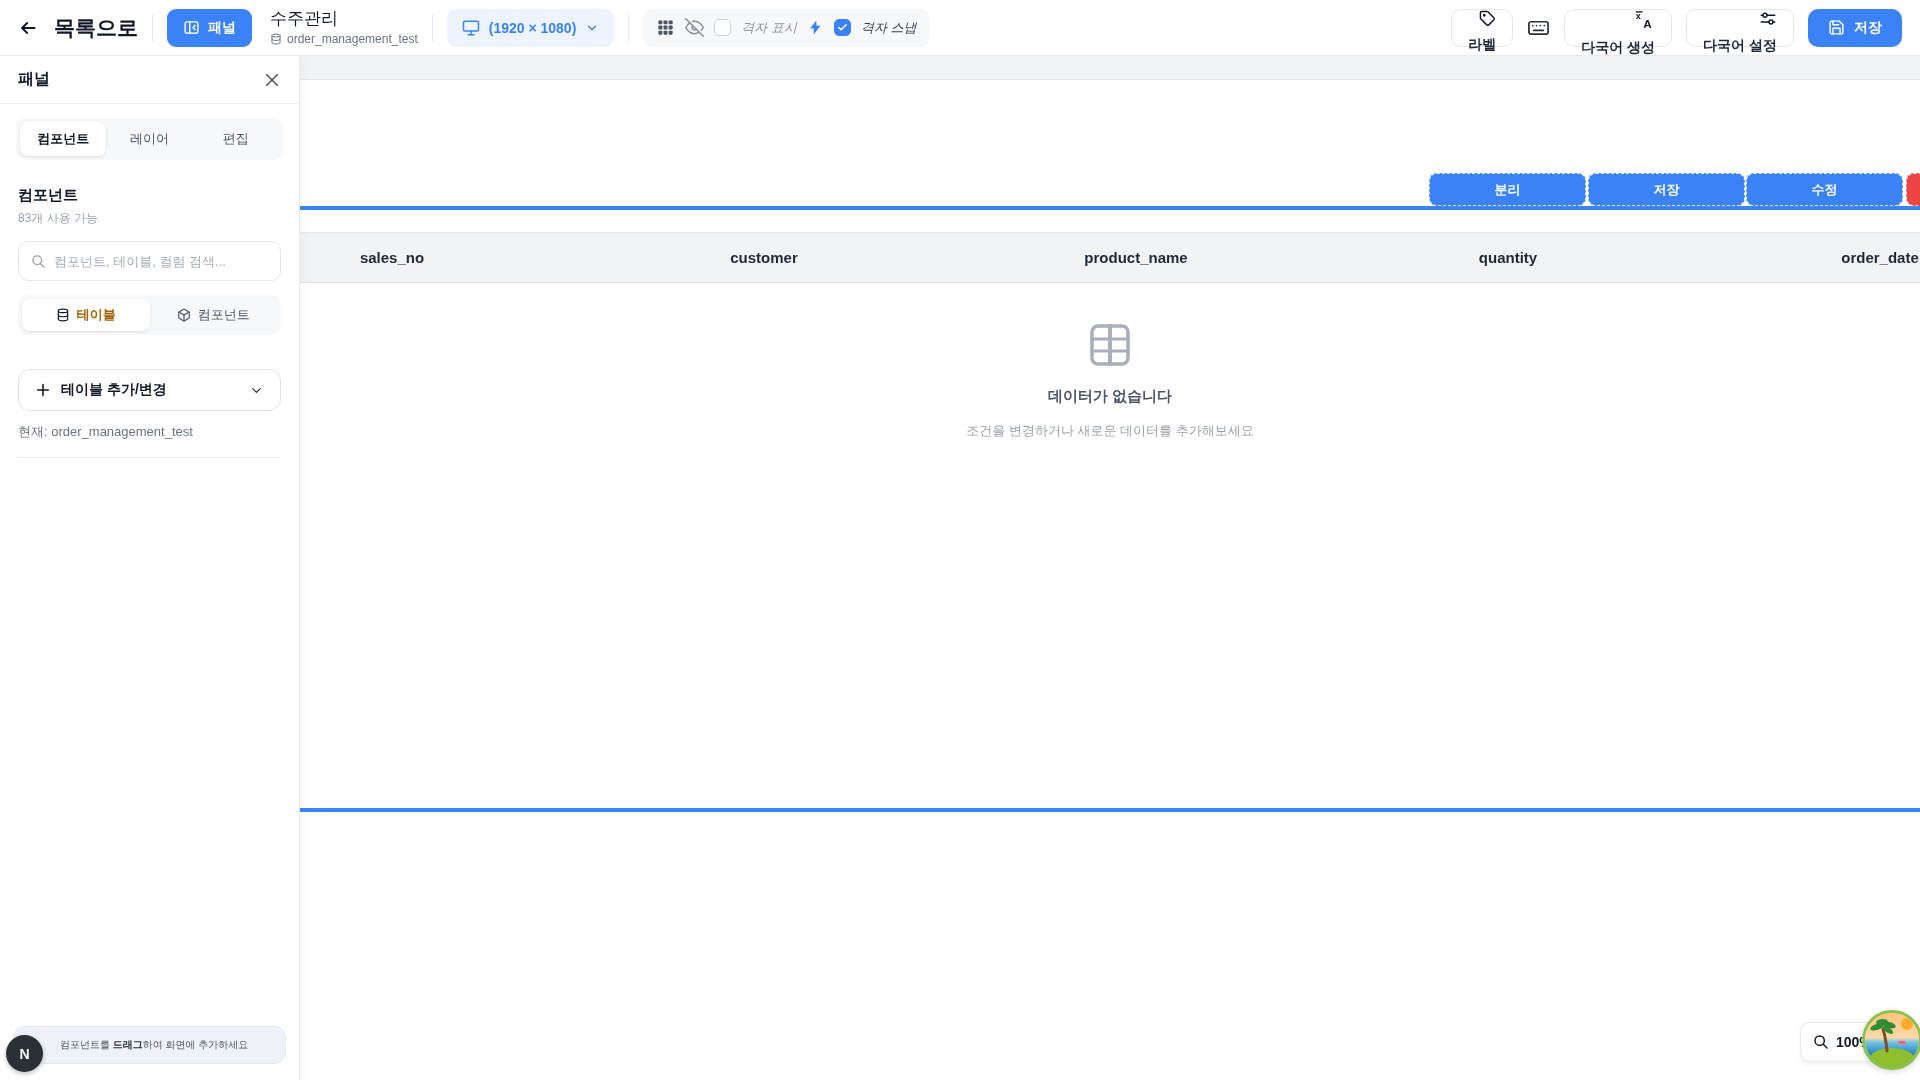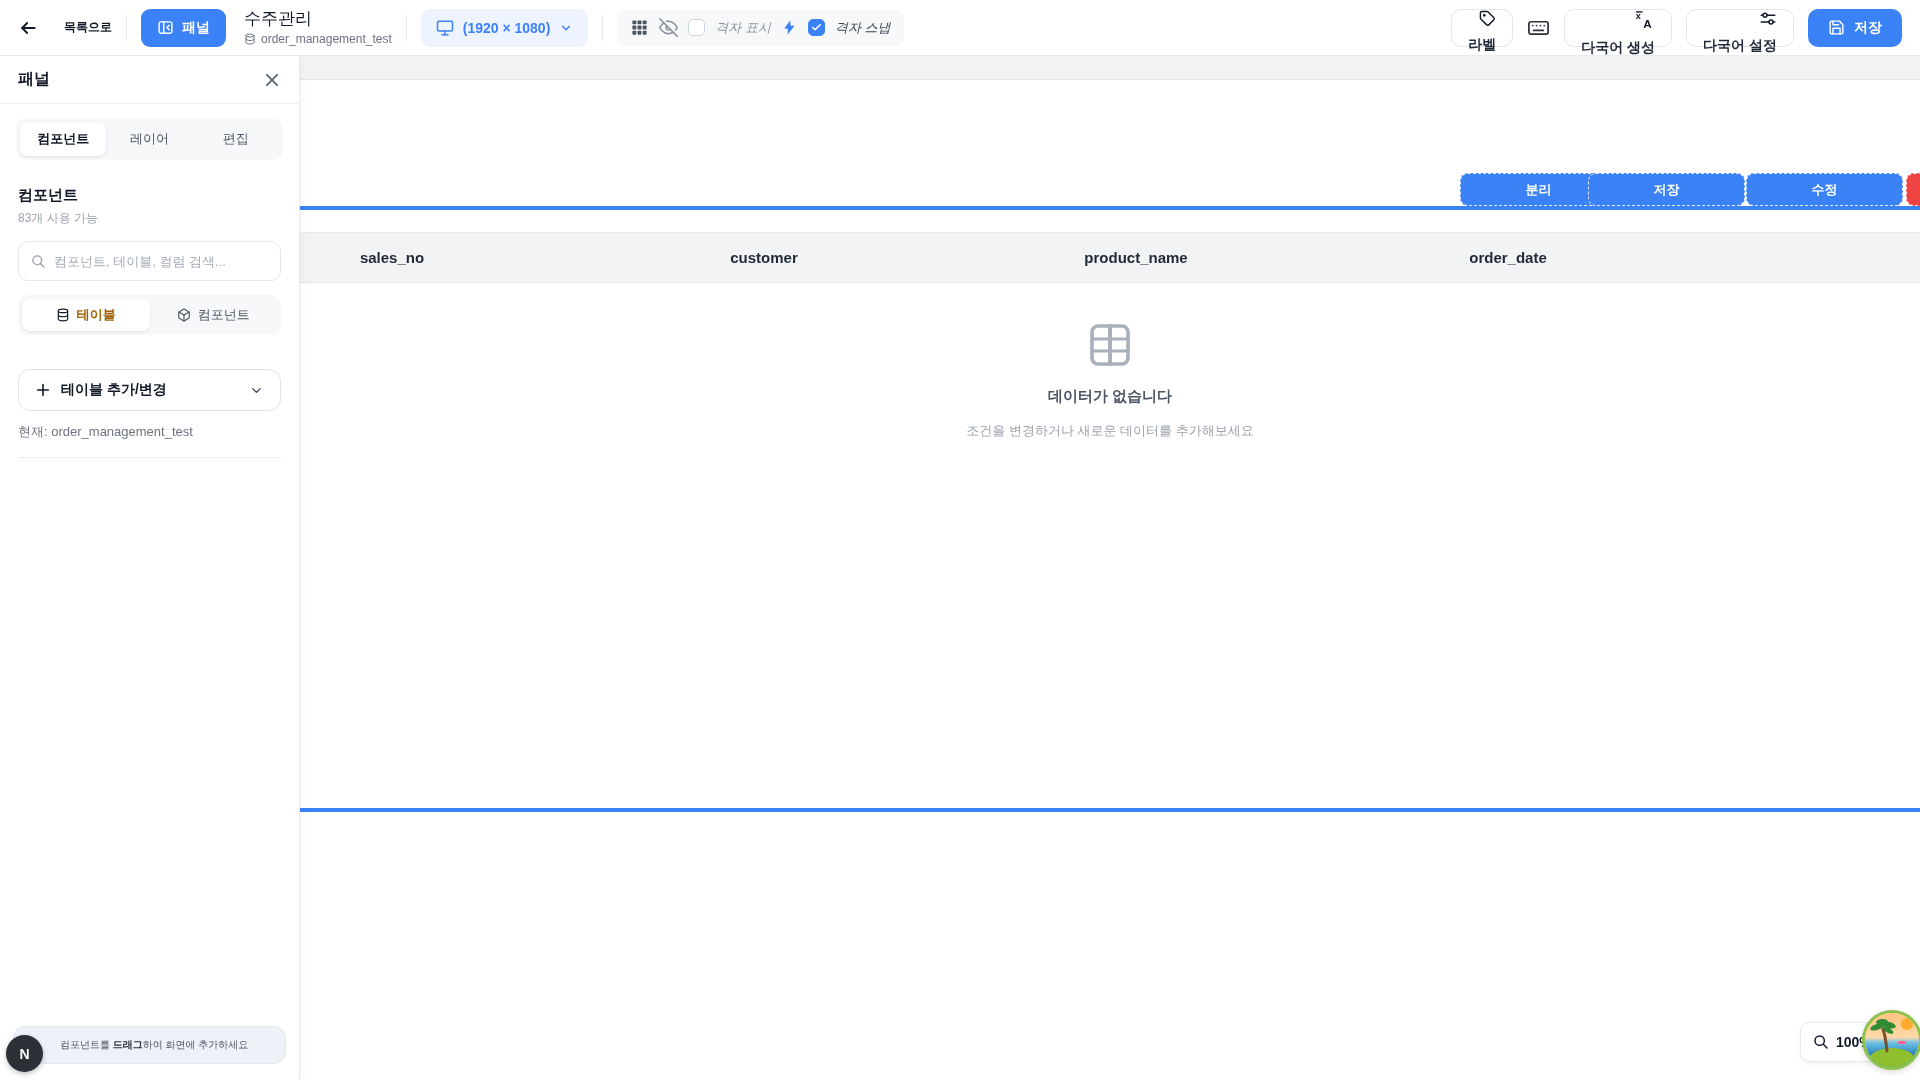--- a/index.html
+++ b/index.html
@@ -3,21 +3,21 @@
 <meta charset="utf-8">
 <style>
   * { box-sizing: border-box; margin: 0; padding: 0; }
   html,body { width:1920px; height:1080px; overflow:hidden; background:#fff;
     font-family:"Liberation Sans","DejaVu Sans",sans-serif; color:#1f2937; }
 
   
   .toolbar { position:absolute; top:0; left:0; right:0; height:56px; background:#fff;
     border-bottom:1px solid #e9ebee; display:flex; align-items:center; padding:0 18px; z-index:50; }
   .tb-left { display:flex; align-items:center; gap:14px; }
-  .back-btn { display:flex; align-items:center; gap:26px; font-size:12px; font-weight:600; color:#111827; cursor:pointer; background:none; border:none;text-align:right; }
+  .back-btn { display:flex; align-items:center; gap:16px; font-size:21px; font-weight:600; color:#111827; cursor:pointer; background:none; border:none;text-align:right; }
   .v-div { width:1px; height:26px; background:#e6e8ec; }
   .panel-toggle { display:flex; align-items:center; gap:8px; background:#3b82f6; color:#fff;
     border:none; border-radius:9px; height:38px; padding:0 16px; font-size:14px; font-weight:600; cursor:pointer; }
   .title-block { display:flex; flex-direction:column; justify-content:center; margin-left:4px; }
   .page-title { font-size:17px; font-weight:400; color:#111827; line-height:1.2; }
   .page-subtitle { display:flex; align-items:center; gap:5px; font-size:12px; color:#6b7280; margin-top:2px; }
   .res-pill { display:flex; align-items:center; gap:9px; background:#eef4ff; color:#3b82f6;
     border:none; border-radius:9px; height:38px; padding:0 15px; font-size:14px; font-weight:600; cursor:pointer; }
   .grid-group { display:flex; align-items:center; gap:10px; background:#f7f8fa; border-radius:10px; height:38px; padding:0 13px;font-style:italic; }
   .grid-group .lbl { font-size:13px; }
@@ -36,21 +36,21 @@
   
   .canvas { position:absolute; top:56px; left:0; right:0; bottom:0; background:#fff; overflow:hidden; z-index:10; }
   .canvas-topstrip { position:absolute; top:0; left:0; right:0; height:24px; background:#f1f3f5; border-bottom:1px solid #e3e5e9; }
   .sel-line { position:absolute; left:206px; width:1714px; height:4px; background:#3b82f6; }
   .sel-line.top { top:150px; }
   .sel-line.bottom { top:752px; }
   .action-btn { position:absolute; top:117px; height:33px; background:#3b82f6; color:#fff;
     border:1.5px dashed rgba(255,255,255,.85); border-radius:8px; font-size:13px; font-weight:600;
     display:flex; align-items:center; justify-content:center; cursor:pointer;
     font-family:"Liberation Sans","DejaVu Sans",sans-serif; }
-  .action-btn.b0 { left:1460px; width:157px; }
+  .action-btn.b0 { left:1429px; width:157px; }
   .action-btn.b1 { left:1588px; width:157px; }
   .action-btn.b2 { left:1746px; width:157px; }
   .action-btn.danger { left:1906px; width:46px; background:#ef4444; border-radius:8px 0 0 8px; }
   .table-header { position:absolute; top:176px; left:206px; width:1860px; height:51px;
     background:#f1f3f5; border-top:1px solid #e7e9ec; border-bottom:1px solid #e2e4e8; display:flex; }
   .th-cell { width:372px; display:flex; align-items:center; justify-content:center;
     font-size:15px; font-weight:700; color:#1f2937; }
   .empty-state { position:absolute; top:267px; left:1110px; transform:translateX(-50%); text-align:center; width:600px; }
   .empty-icon { display:inline-block; margin-bottom:16px; }
   .empty-title { font-size:15px; font-weight:600; color:#4b5563; }
@@ -256,20 +256,21 @@
 
   <button class="action-btn b0">분리</button>
   <button class="action-btn b1">저장</button>
   <button class="action-btn b2">수정</button>
   <button class="action-btn danger"></button>
 
   <div class="table-header">
     <div class="th-cell">sales_no</div>
     <div class="th-cell">customer</div>
     <div class="th-cell">product_name</div>
+    <div class="th-cell">quantity</div>
     <div class="th-cell">order_date</div>
   </div>
 
   <div class="empty-state">
     <span class="empty-icon">
       <svg width="42" height="44" viewBox="0 0 42 44" fill="none" stroke="#a9afbb" stroke-linecap="round" stroke-linejoin="round">
           <rect x="3" y="3" width="36" height="38" rx="6" stroke-width="3.6"></rect>
           <line x1="3" y1="16" x2="39" y2="16" stroke-width="3.2"></line>
           <line x1="3" y1="28" x2="39" y2="28" stroke-width="3.2"></line>
           <line x1="21" y1="3" x2="21" y2="41" stroke-width="4"></line>

